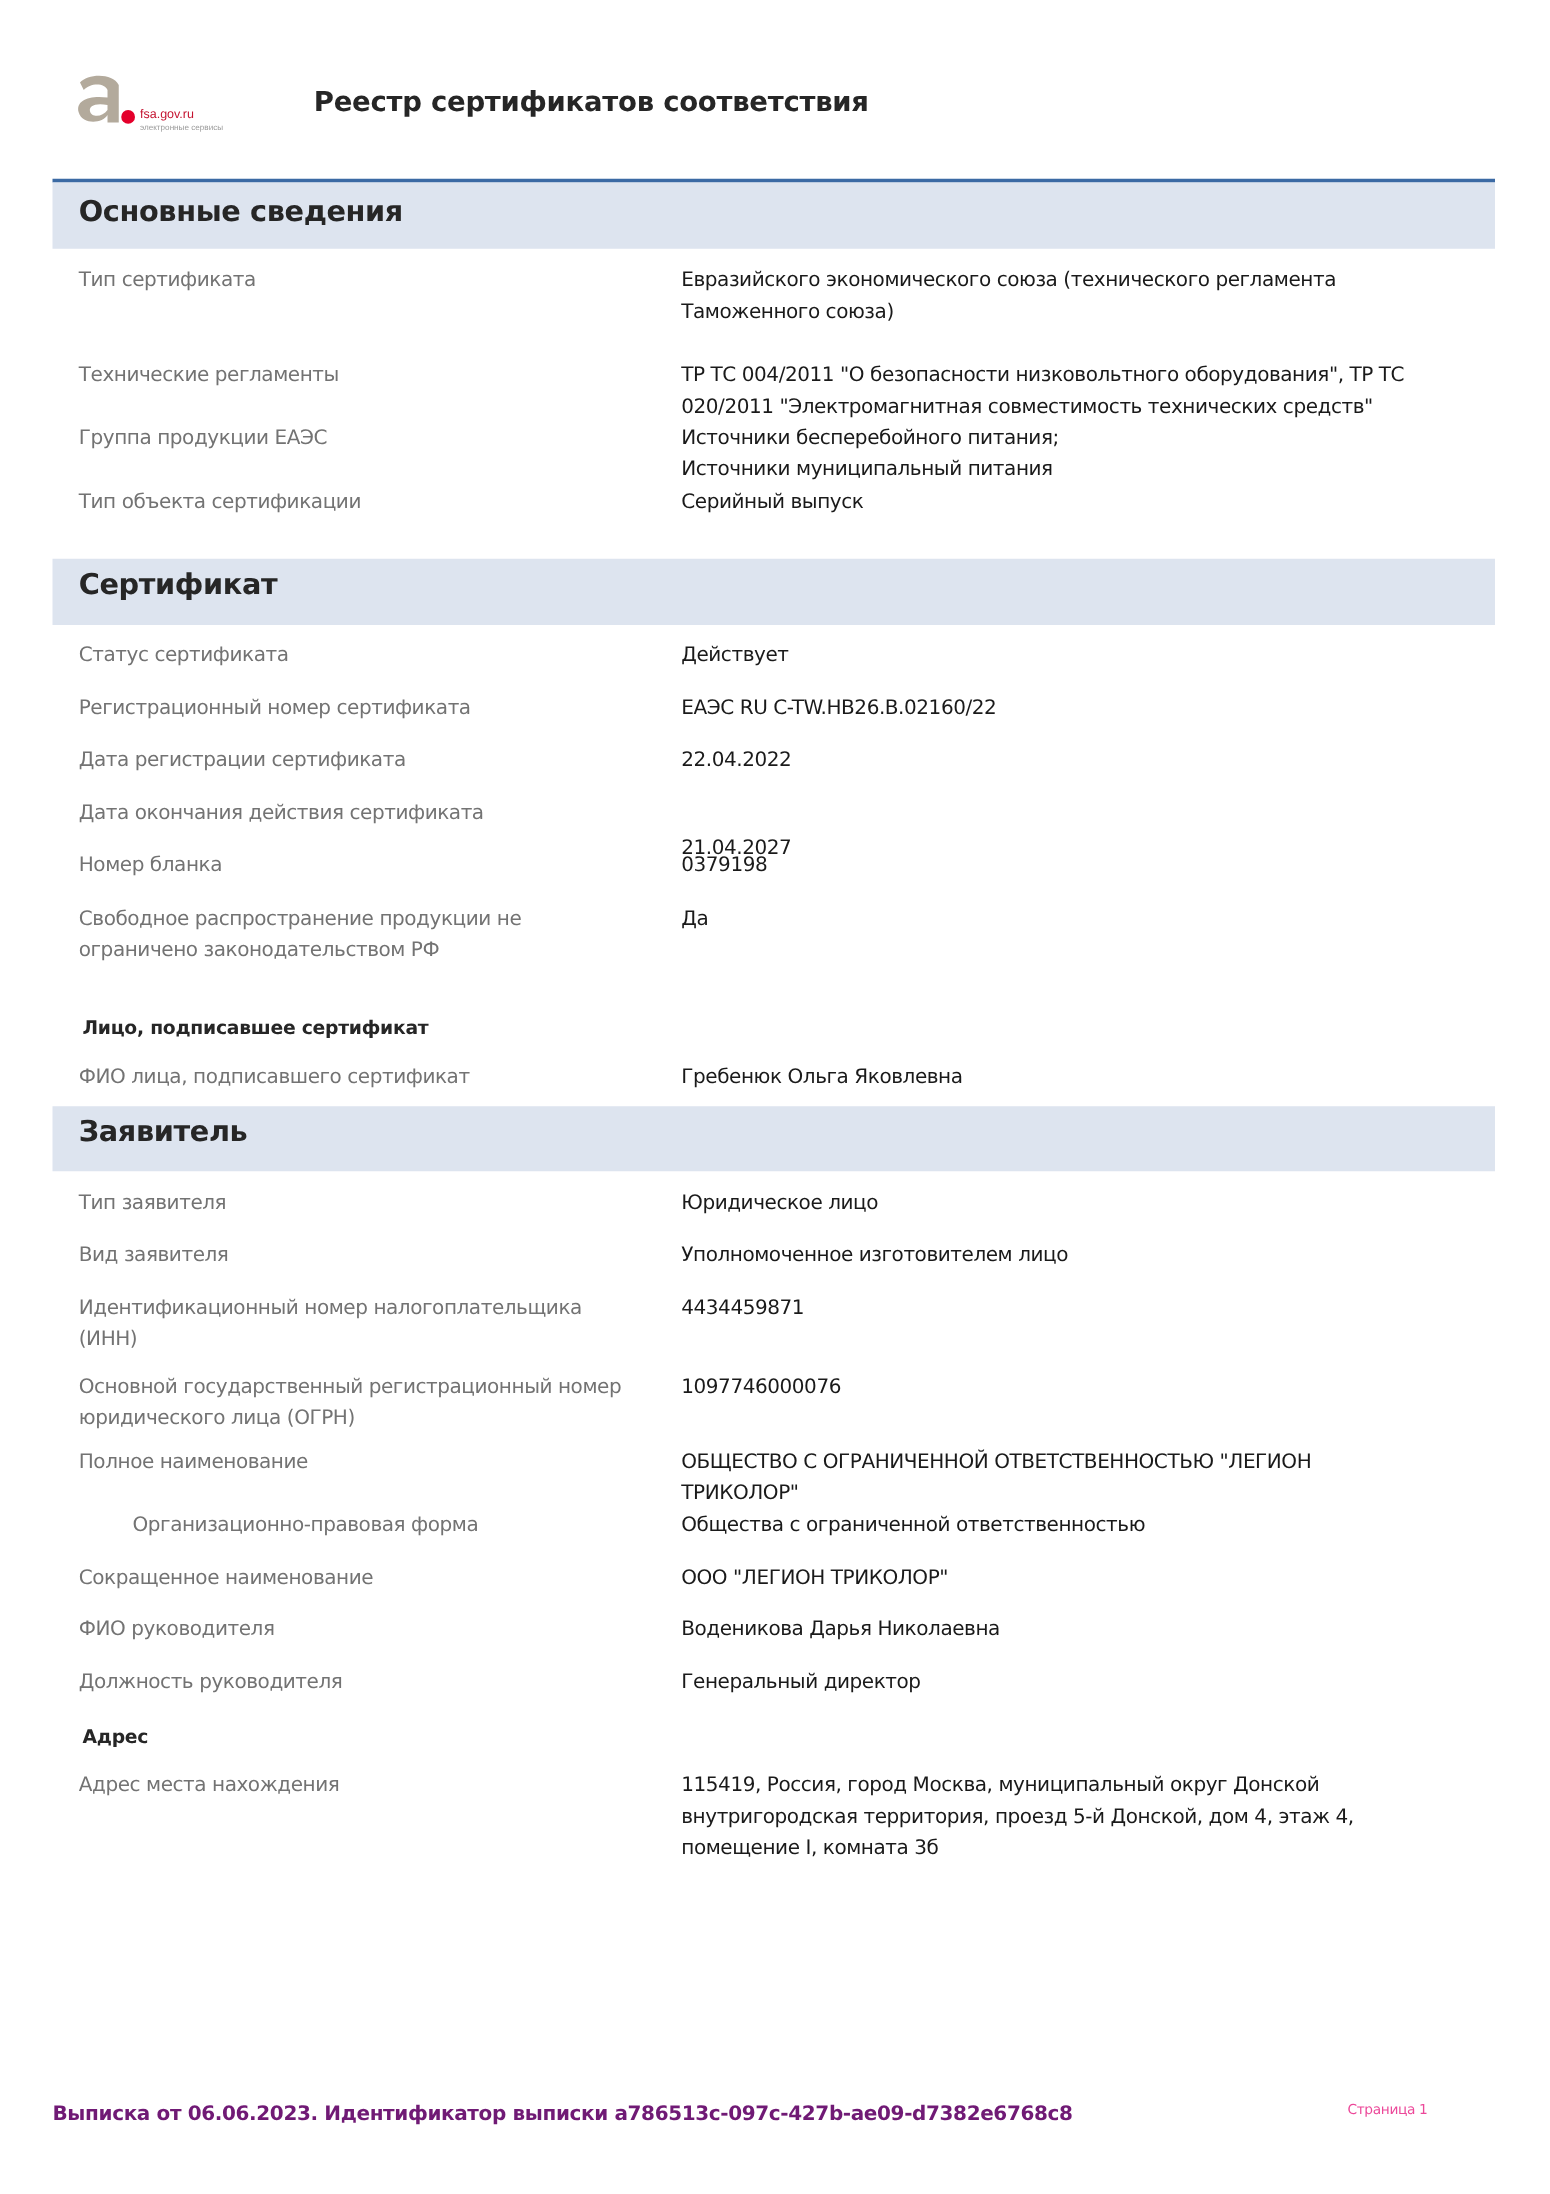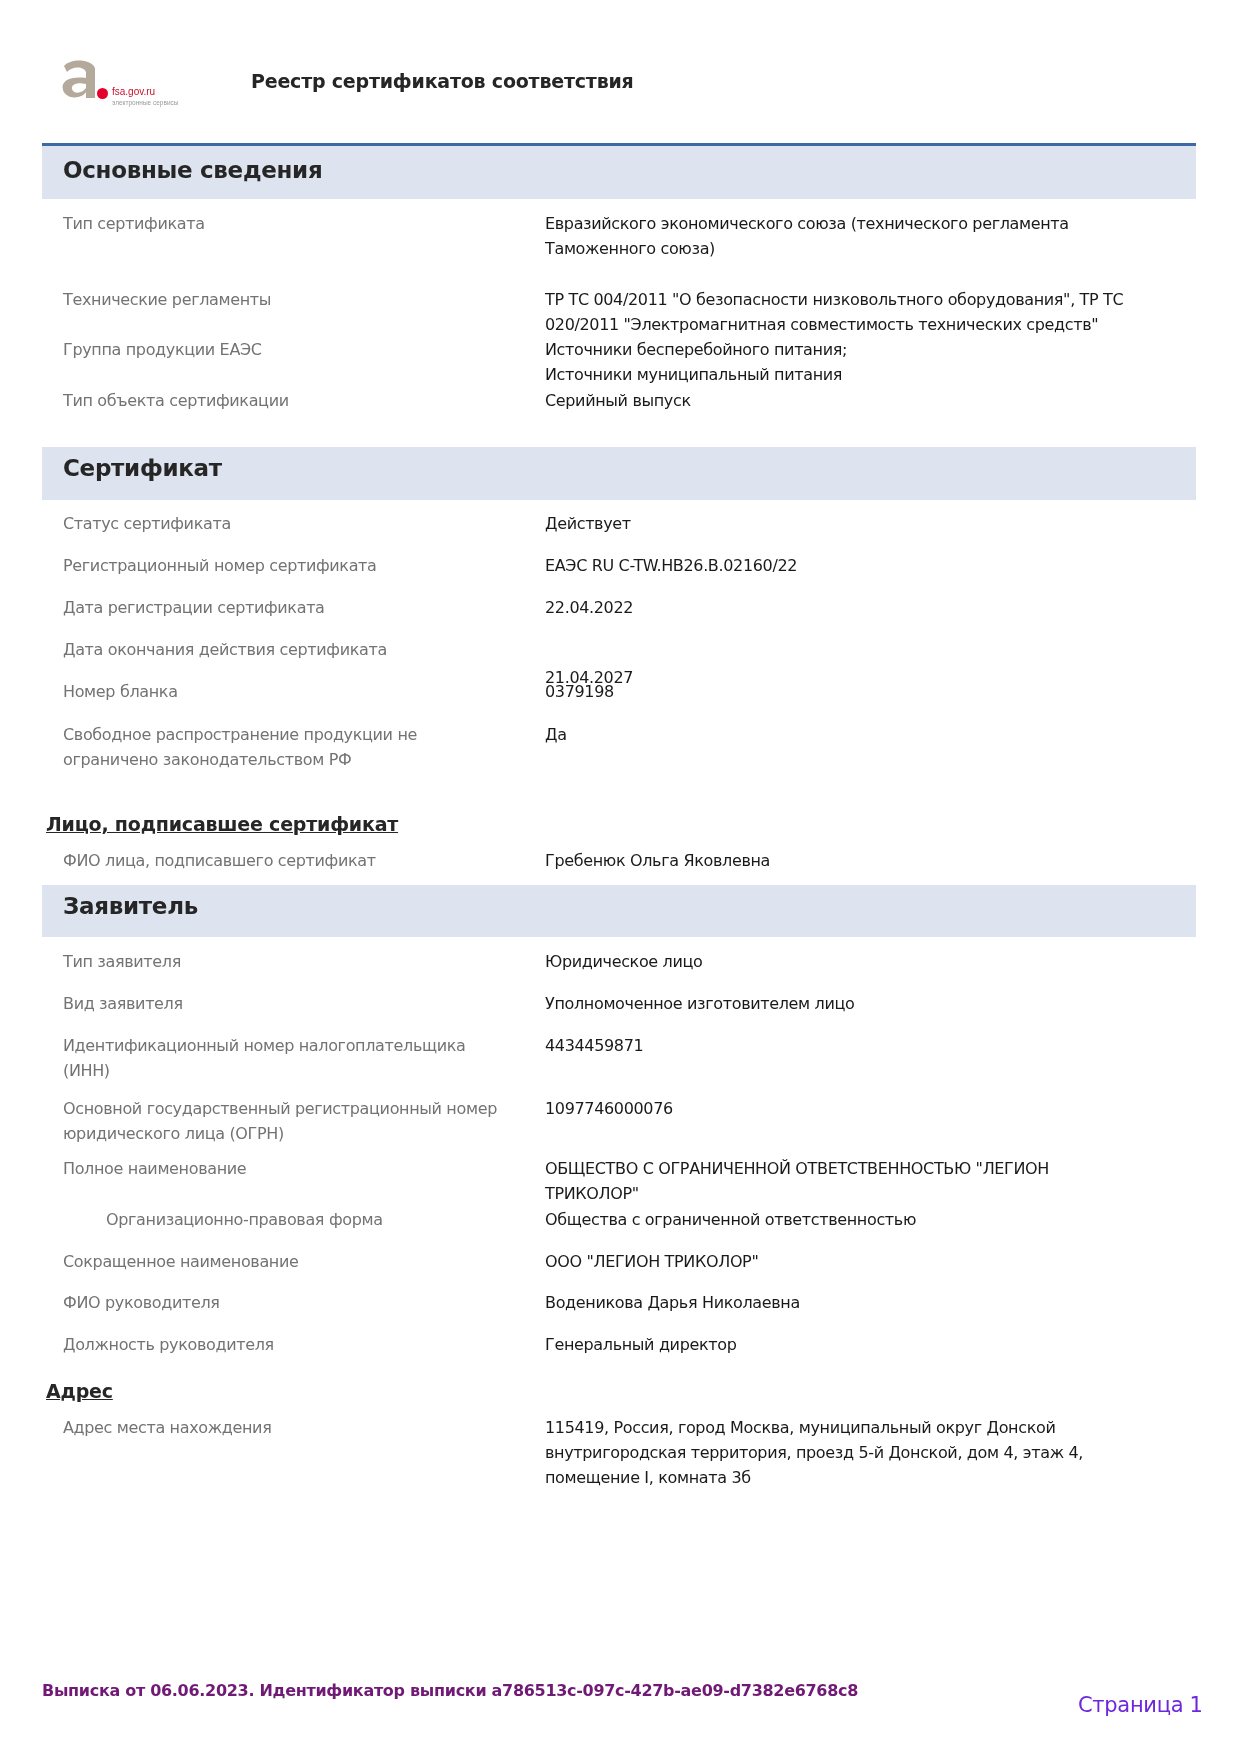--- a/index.html
+++ b/index.html
@@ -6,36 +6,36 @@
   body { width: 1240px; height: 1755px; position: relative; overflow: hidden;
          font-family: "DejaVu Sans", "Liberation Sans", sans-serif; color: #1f1f1f; }
   .abs { position: absolute; }
 
   
   .logo { left: 60px; top: 58px; width: 150px; height: 52px; }
   .logo-a { position: absolute; left: 0; top: 0; width: 40px; height: 44px; }
   .logo-dot { position: absolute; left: 37px; top: 30px; width: 11px; height: 11px; border-radius: 50%; background: #e4002b; }
   .logo-domain { position: absolute; left: 52px; top: 28px; font-size: 10px; color: #c4122f; font-family: "Liberation Sans", sans-serif; white-space: nowrap; }
   .logo-sub { position: absolute; left: 52px; top: 41px; font-size: 6.5px; color: #9a9a9a; font-family: "Liberation Sans", sans-serif; white-space: nowrap; }
-  .page-title { left: 251px; top: 70px; font-size: 19px; font-weight: bold; color: #262626; white-space: nowrap; letter-spacing: -0.2px; }
+  .page-title { left: 251px; top: 70px; font-size: 22px; font-weight: bold; color: #262626; white-space: nowrap; letter-spacing: -0.2px; }
 
   
   .band { left: 42px; width: 1154px; background: #dde4ef; }
   .band-top { left: 42px; top: 143px; width: 1154px; height: 3px; background: #3b6aa4; }
   .band-title { position: absolute; left: 21px; font-size: 23px; font-weight: bold; color: #262626; white-space: nowrap; letter-spacing: -0.3px; }
-  .sub-title { left: 46px; font-size: 19px; font-weight: bold; color: #262626; white-space: nowrap; letter-spacing: -0.2px; text-decoration: underline; }
+  .sub-title { left: 66px; font-size: 15px; font-weight: bold; color: #262626; white-space: nowrap; letter-spacing: -0.2px; }
 
   
   .lbl { left: 63px; width: 480px; font-size: 16px; line-height: 25px; color: #737373; letter-spacing: -0.35px; }
   .val { left: 545px; width: 650px; font-size: 16px; line-height: 25px; color: #1a1a1a; letter-spacing: -0.35px; }
   .line { display: block; white-space: nowrap; }
 
   
   .footer-left { left: 42px; top: 1681px; font-size: 16px; color: #701a75; white-space: nowrap; letter-spacing: -0.3px; font-weight: bold; }
-  .footer-right { left: 1078px; top: 1681px; font-size: 21px; color: #6d28d9; white-space: nowrap; letter-spacing: -0.3px; margin-top: 12px; }
+  .footer-right { left: 1078px; top: 1681px; font-size: 11px; color: #ec4899; white-space: nowrap; letter-spacing: -0.3px; }
 </style>
 </head>
 <body>
 
 <div class="abs logo">
   <svg class="logo-a" viewBox="0 0 40 44">
     <path d="M4 8 C10 1, 30 0, 35 10 L35 40 L26 40 L26 34 C22 41, 6 42, 3 32 C0 22, 12 18, 26 20 L26 14 C24 8, 12 8, 7 14 Z M26 26 C16 24, 11 27, 12 31 C13 36, 22 36, 26 30 Z" fill="#b3aa9c"></path>
   </svg>
   <span class="logo-dot"></span>
   <span class="logo-domain">fsa.gov.ru</span>

